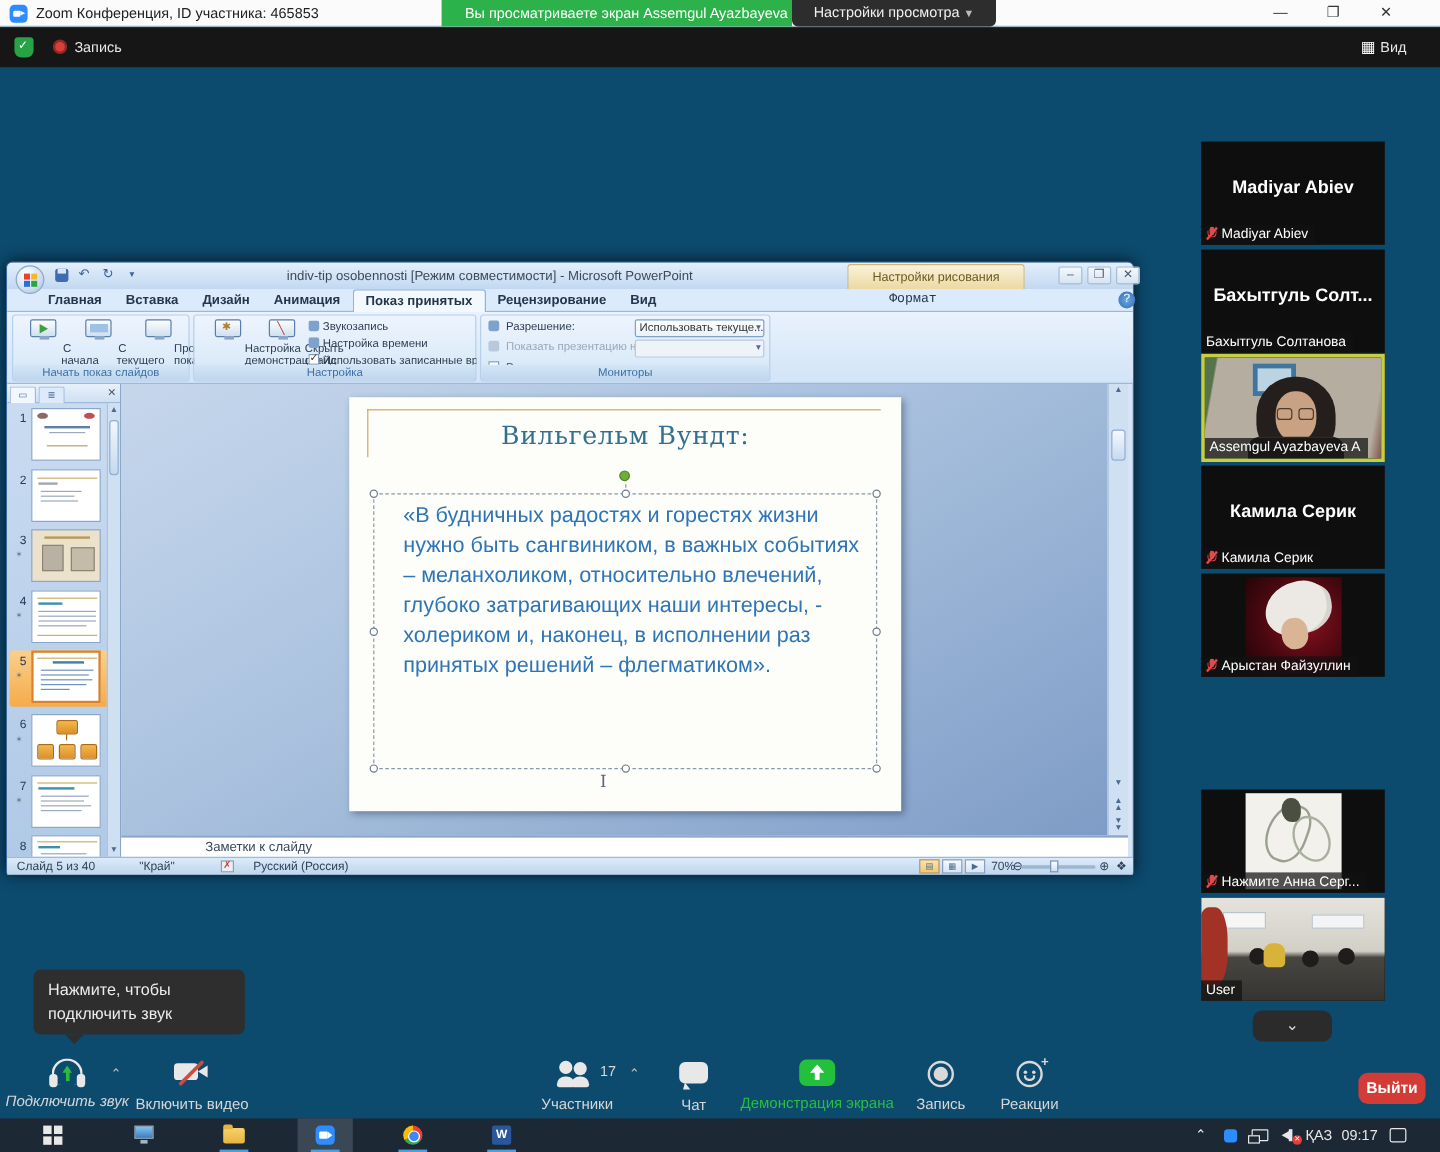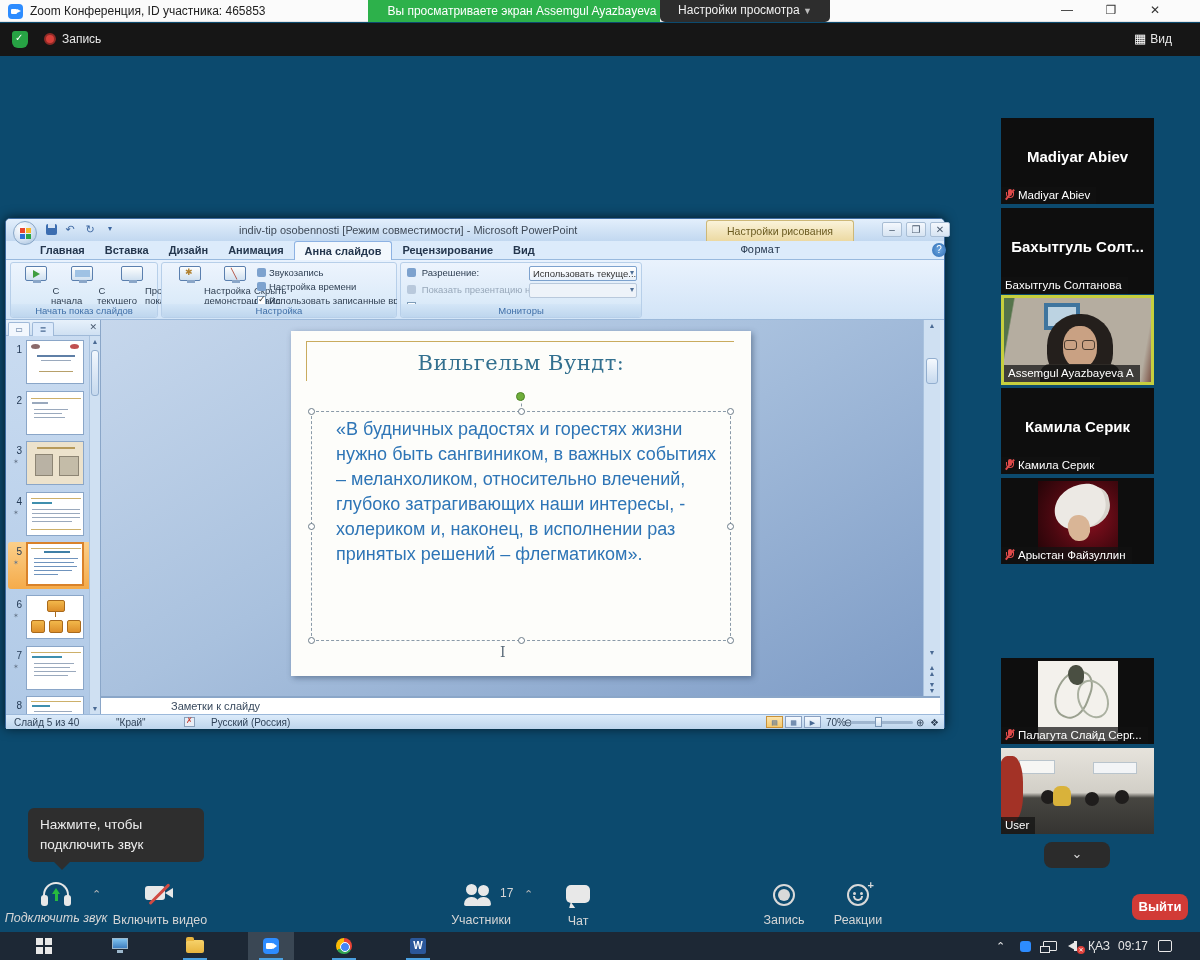--- a/index.html
+++ b/index.html
@@ -276,21 +276,21 @@
       <div class="ppt-ctl pc-max">❐</div>
       <div class="ppt-ctl pc-close">✕</div>
     </div>
 
     <div class="ppt-tabrow">
       <div class="ppt-tabs">
         <div class="ppt-tab">Главная</div>
         <div class="ppt-tab">Вставка</div>
         <div class="ppt-tab">Дизайн</div>
         <div class="ppt-tab">Анимация</div>
-        <div class="ppt-tab active">Анна слайдов</div>
+        <div class="ppt-tab active">Показ принятых</div>
         <div class="ppt-tab">Рецензирование</div>
         <div class="ppt-tab">Вид</div>
       </div>
       <div class="ppt-tab-format">Формат</div>
       <div class="ppt-help">?</div>
     </div>
 
     <div class="ppt-ribbon">
 
       <div class="rgroup rg1">
@@ -575,21 +575,21 @@
           <div class="sk2"></div>
           <div class="sk3"></div>
         </div>
     </div>
     <div class="tile-label">
       <span class="micmute">
           <span class="mb"></span>
           <span class="ms"></span>
           <span class="sl"></span>
         </span>
-      <span>Палагута  Слайд Серг...</span>
+      <span>Нажмите  Анна Серг...</span>
     </div>
   </div>
 
   <div class="tile" style="top:748px;">
     <div class="ph-user">
       <div class="ban1"></div>
         <div class="ban2"></div>
         <div class="red"></div>
       <div class="h" style="left:40px;top:42px;"></div>
       <div class="h" style="left:84px;top:44px;"></div>
@@ -643,20 +643,29 @@
   </div>
   <div class="tb-chev" style="left:524px;">⌃</div>
 
   <div class="tb-item" style="left:552px; width:52px;">
     <div class="tb-icon">
         <div class="chatbub"></div>
       </div>
     <div>Чат</div>
   </div>
 
+  <div class="tb-item" style="left:616px; width:130px;">
+    <div class="tb-icon">
+        <div class="sharebox">
+          <div class="up"></div>
+          <div class="st"></div>
+        </div>
+      </div>
+    <div class="share-label">Демонстрация экрана</div>
+  </div>
 
   <div class="tb-item" style="left:754px; width:60px;">
     <div class="tb-icon">
         <div class="recring"></div>
       </div>
     <div>Запись</div>
   </div>
 
   <div class="tb-item" style="left:824px; width:68px;">
     <div class="tb-icon">

